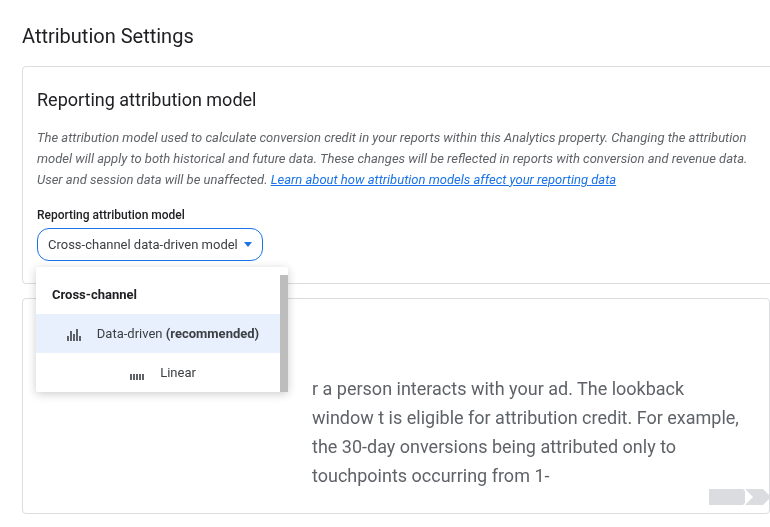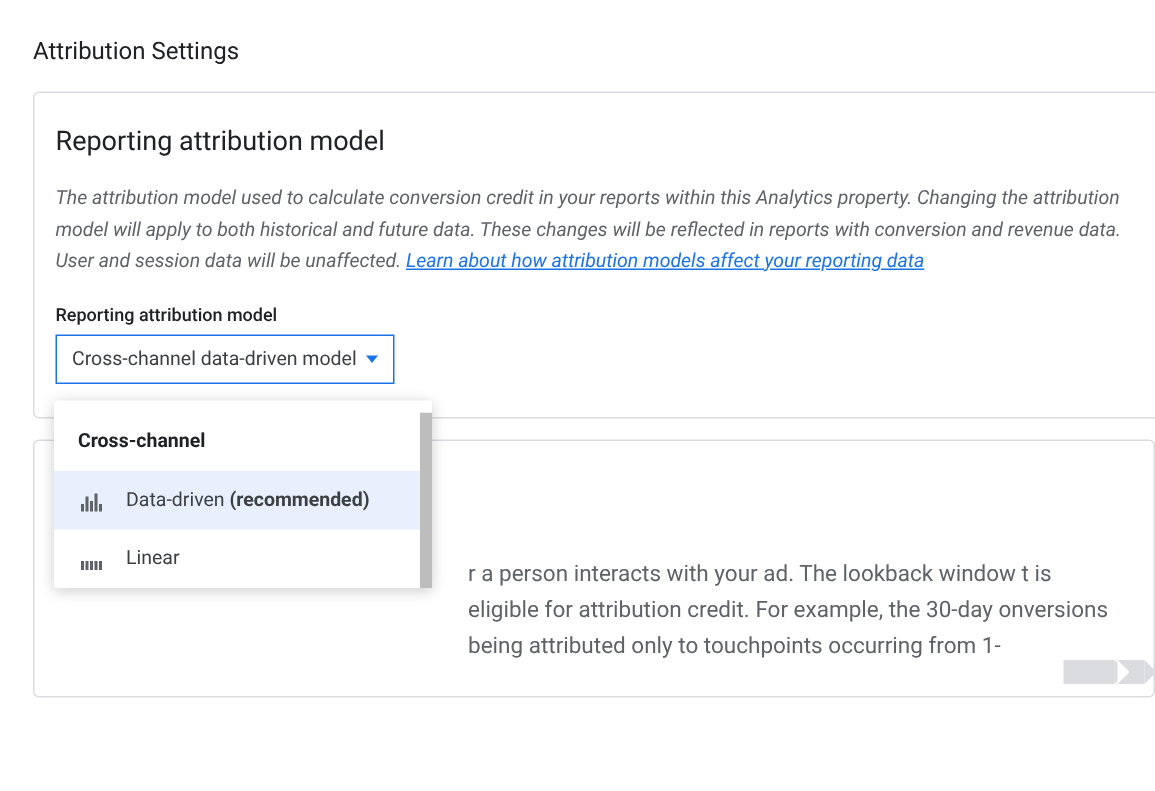--- a/index.html
+++ b/index.html
@@ -9,21 +9,21 @@
     }
     body {
       font-family: Roboto, 'Helvetica Neue', Arial, sans-serif;
       background: #fff;
       width: 770px;
       height: 527px;
       overflow: hidden;
       position: relative;
     }
     .page-title {
-      font-size: 16px;
+      font-size: 20px;
       font-weight: 400;
       color: #202124;
       padding: 24px 22px 18px 22px;
     }
     .card {
       border: 1px solid #dadce0;
       border-radius: 4px;
       margin: 0 0 0 22px;
       padding: 22px 20px 22px 14px;
       width: 768px;
@@ -48,21 +48,21 @@
     .field-label {
       font-size: 12px;
       color: #202124;
       font-weight: 500;
       margin-bottom: 6px;
     }
     .dropdown {
       display: inline-flex;
       align-items: center;
       border: 1px solid #1a73e8;
-      border-radius: 0;
+      border-radius: 12px;
       padding: 8px 10px;
       font-size: 13px;
       color: #3c4043;
       cursor: pointer;
       background: #fff;
       gap: 4px;
     }
     .caret {
       display: inline-block;
       width: 0;
@@ -94,20 +94,21 @@
       padding: 12px 16px 12px 16px;
     }
     .menu-item {
       display: flex;
       align-items: center;
       padding: 12px 16px;
       font-size: 13px;
       color: #3c4043;
       cursor: pointer;
       gap: 14px;
+      justify-content: center;
     }
     .menu-item.selected {
       background: #e8f0fe;
     }
     .menu-item-icon {
       width: 18px;
       height: 14px;
       display: flex;
       align-items: flex-end;
       justify-content: center;
@@ -137,21 +138,21 @@
     }
     .card2 {
       border: 1px solid #dadce0;
       border-radius: 4px;
       margin: 14px 0 0 22px;
       padding: 22px 20px 22px 14px;
       width: 748px;
       position: relative;
     }
     .card2-desc {
-      font-size: 15px;
+      font-size: 18px;
       color: #5f6368;
       line-height: 1.6;
       padding-left: 275px;
     }
     .arrows {
       position: absolute;
       right: 6px;
       bottom: 8px;
       display: flex;
       gap: 2px;

